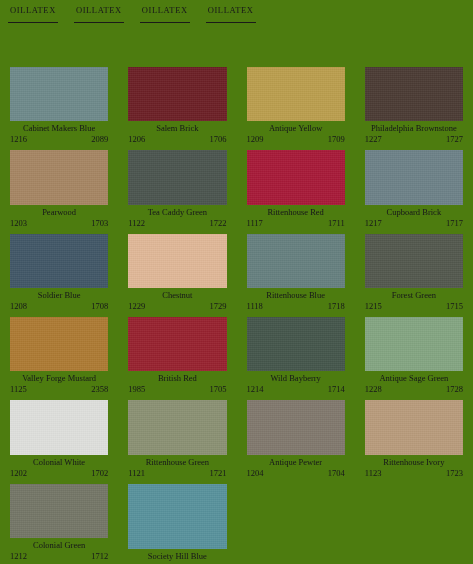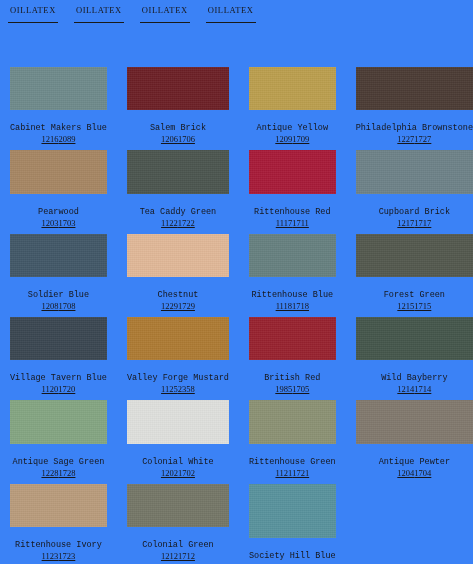--- a/index.html
+++ b/index.html
@@ -11,21 +11,21 @@
     width: 473px;
     height: 564px;
     overflow: hidden;
     font-family: "Liberation Serif", "DejaVu Serif", serif;
     background: #f7f5ef;
   }
   #chart {
     position: relative;
     width: 473px;
     height: 564px;
-    background: #3b82f6;
+    background: #4d7c0f;
     display: flex;
     flex-direction: column;
     gap: 40px;
   }
   
   .header-band {
     display: flex;
     flex-direction: row;
     width: 473px;
     height: 24px;
@@ -84,34 +84,32 @@
     height: 100%;
     background-image:
       repeating-linear-gradient(0deg, rgba(255,255,255,0.035) 0px, rgba(255,255,255,0.035) 1px, rgba(0,0,0,0.02) 1px, rgba(0,0,0,0.02) 2px),
       repeating-linear-gradient(90deg, rgba(255,255,255,0.02) 0px, rgba(255,255,255,0.02) 1px, rgba(0,0,0,0.015) 1px, rgba(0,0,0,0.015) 2px);
   }
   .cell-name {
     text-align: center;
     font-size: 8.5px;
     line-height: 11px;
     color: #16161a;
-    padding-top: 13px;
+    padding-top: 2px;
     white-space: nowrap;
     overflow: hidden;
-    font-family: Liberation Mono, monospace;
   }
   .code-row {
     display: flex;
     flex-direction: row;
-    justify-content: center;
+    justify-content: space-between;
     font-size: 8.5px;
     line-height: 10px;
     color: #16161a;
     padding-bottom: 1px;
-    text-decoration: underline;
   }
   .code {
     white-space: nowrap;
   }
 </style>
 </head>
 <body>
 
 <div id="chart">
 
@@ -249,30 +247,20 @@
         <div class="swatch" style="background: rgb(83, 88, 78);">
           <div class="swatch-inner"></div>
         </div>
         <div class="cell-name">Forest Green</div>
         <div class="code-row">
           <span class="code">1215</span>
           <span class="code">1715</span>
         </div>
       </div>
       <div class="cell">
-        <div class="swatch" style="background: rgb(58, 70, 81);">
-          <div class="swatch-inner"></div>
-        </div>
-        <div class="cell-name">Village Tavern Blue</div>
-        <div class="code-row">
-          <span class="code">1120</span>
-          <span class="code">1720</span>
-        </div>
-      </div>
-      <div class="cell">
         <div class="swatch" style="background: rgb(173, 122, 51);">
           <div class="swatch-inner"></div>
         </div>
         <div class="cell-name">Valley Forge Mustard</div>
         <div class="code-row">
           <span class="code">1125</span>
           <span class="code">2358</span>
         </div>
       </div>
       <div class="cell">

